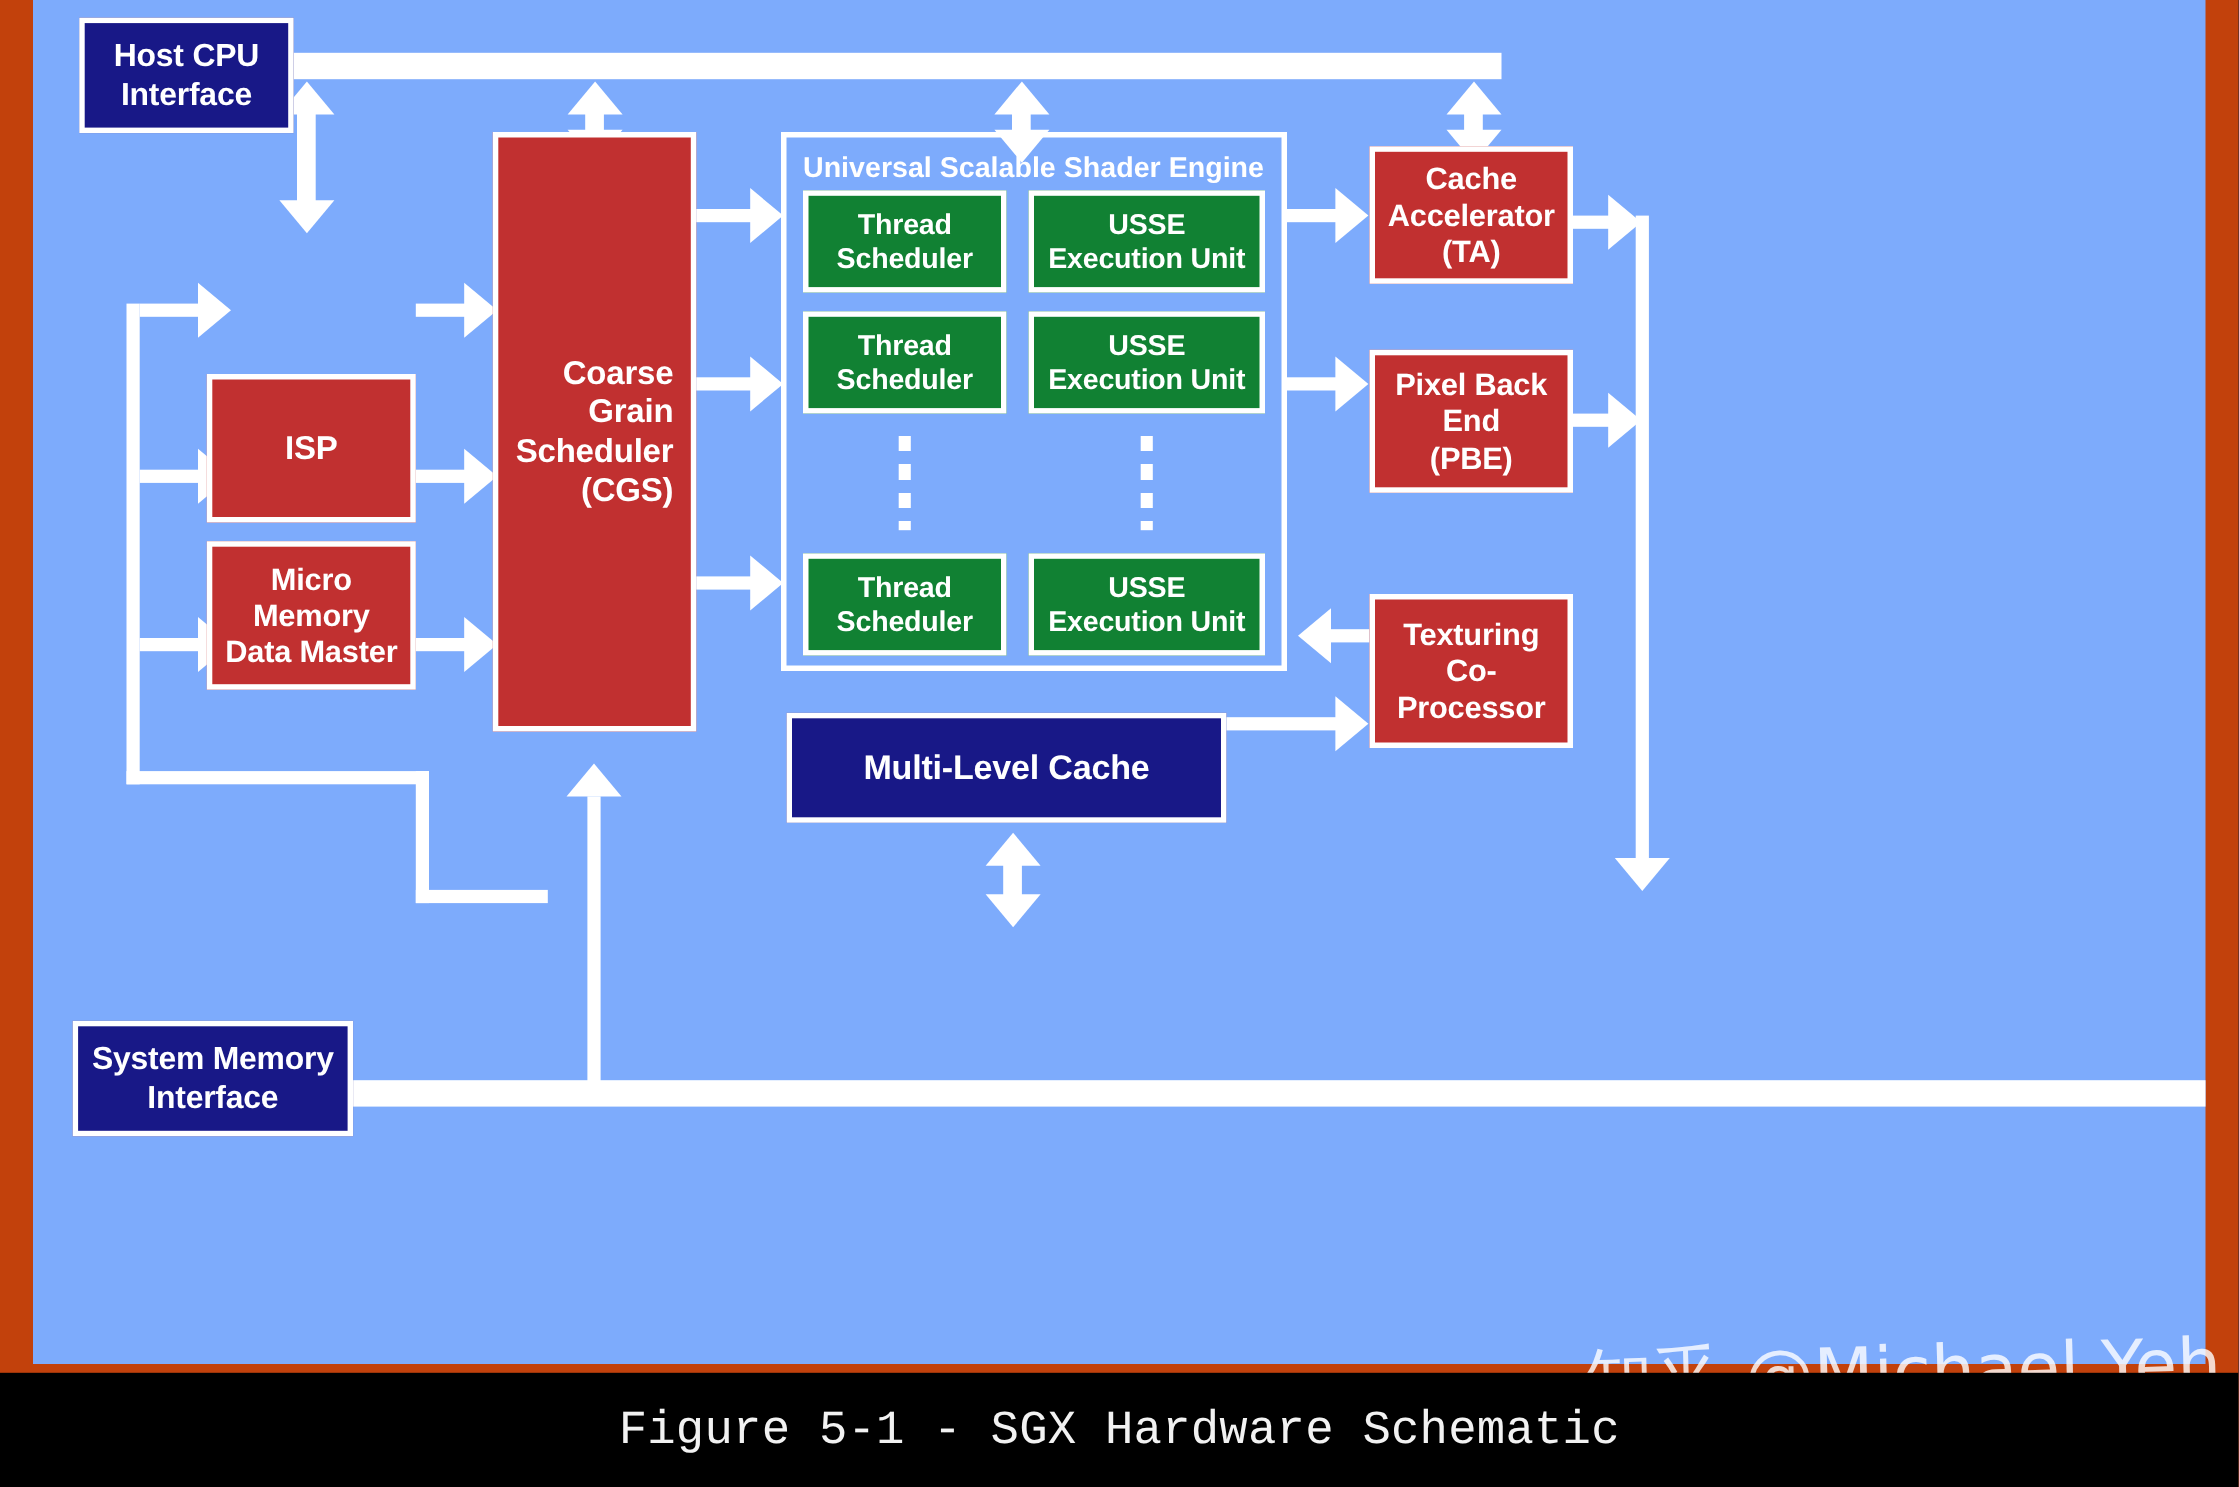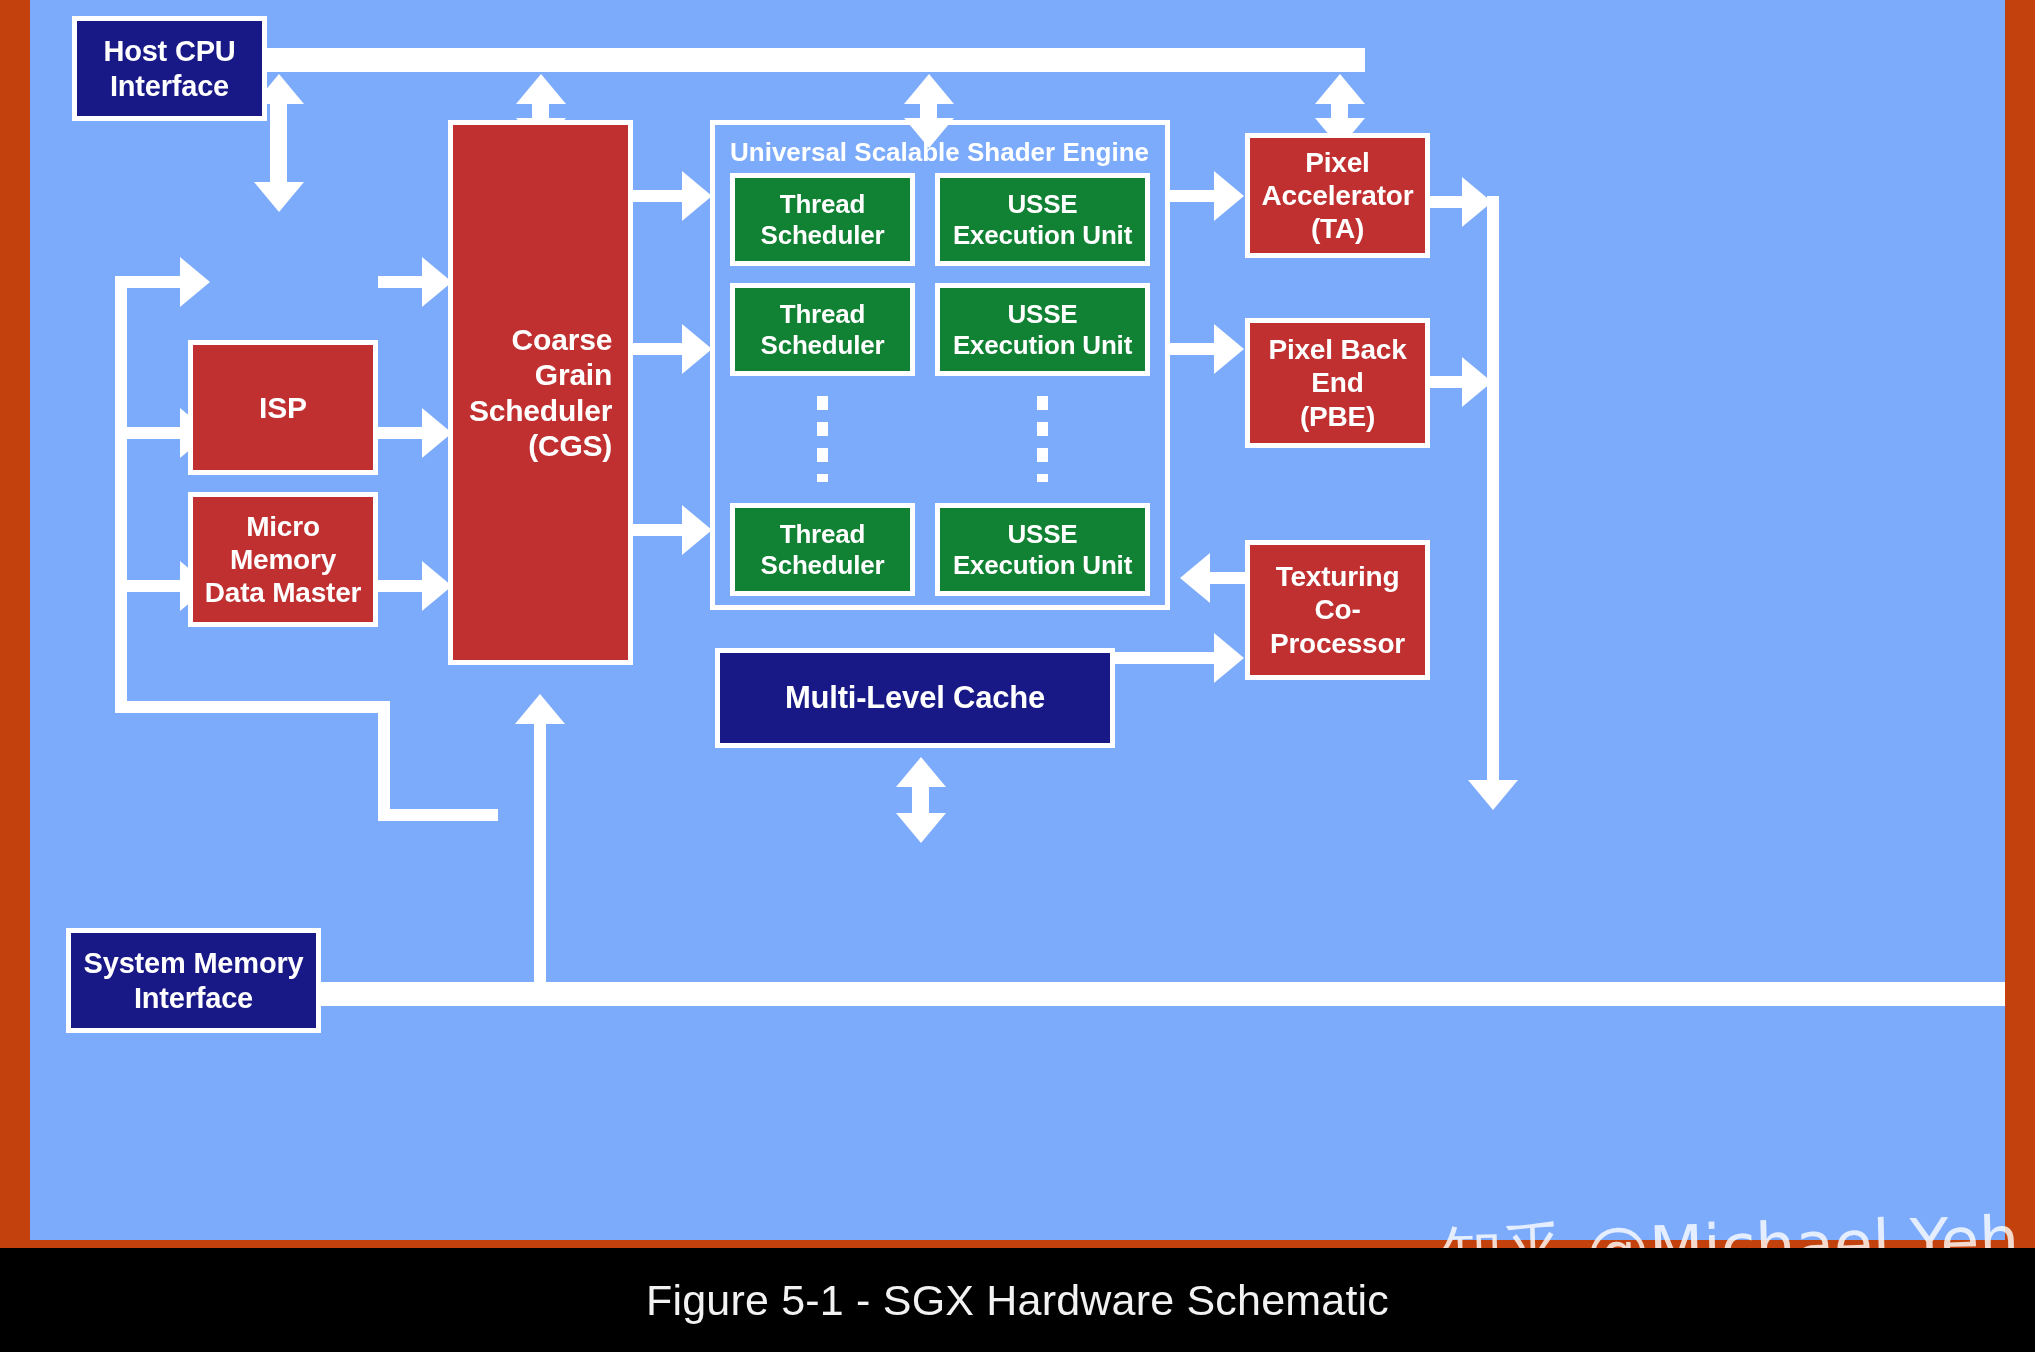--- a/index.html
+++ b/index.html
@@ -117,21 +117,21 @@
     width: 2035px;
     height: 104px;
     background: #000000;
     display: flex;
     align-items: center;
     justify-content: center;
   }
   .caption-text {
     color: #f2f2f2;
     font-size: 43px;
-    font-family: Liberation Sans, sans-serif;
+    font-family: Liberation Mono, monospace;
     letter-spacing: 0.2px;
     text-align: center;
   }
 
   
   .watermark {
     position: absolute;
     left: 1440px;
     top: 1205px;
     font-size: 63px;
@@ -240,21 +240,21 @@
 
     <div class="bar" style="left:1140px; top:190px; width:50px; height:12px;"></div>
     <div class="ah right" style="left:1184px; top:171px;"></div>
 
     <div class="bar" style="left:1140px; top:343px; width:50px; height:12px;"></div>
     <div class="ah right" style="left:1184px; top:324px;"></div>
 
     <div class="bar" style="left:1180px; top:572px; width:35px; height:12px;"></div>
     <div class="ah left" style="left:1150px; top:553px;"></div>
 
-    <div class="blk red" style="left:1215px; top:133px; width:185px; height:125px; font-size:28px;">Pixel
+    <div class="blk red" style="left:1215px; top:133px; width:185px; height:125px; font-size:28px;">Cache
 Accelerator
 (TA)</div>
 
     <div class="blk red" style="left:1215px; top:318px; width:185px; height:130px; font-size:28px;">Pixel Back
 End
 (PBE)</div>
 
     <div class="blk red" style="left:1215px; top:540px; width:185px; height:140px; font-size:28px;">Texturing
 Co-
 Processor</div>

